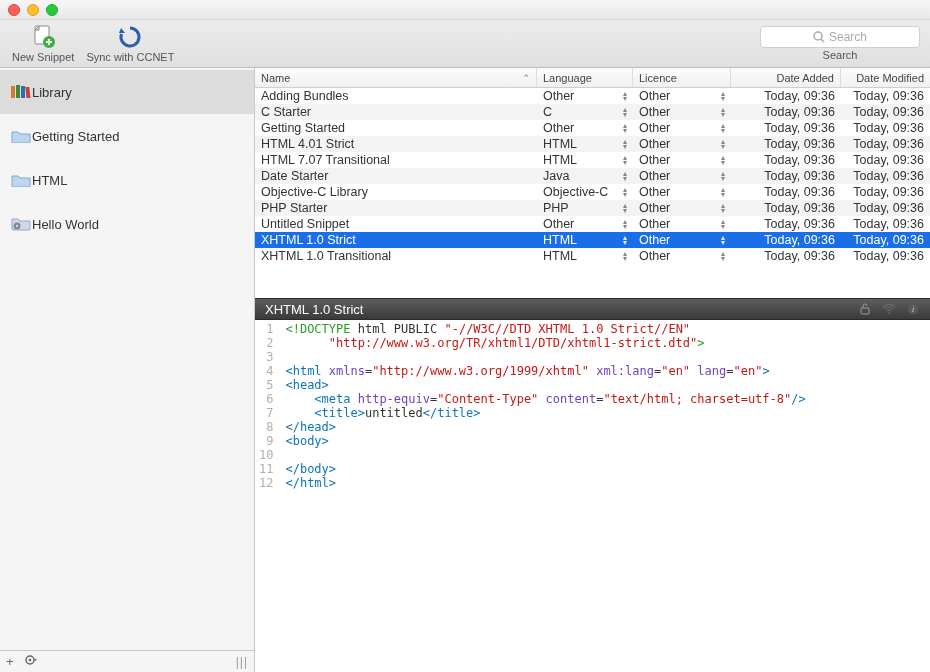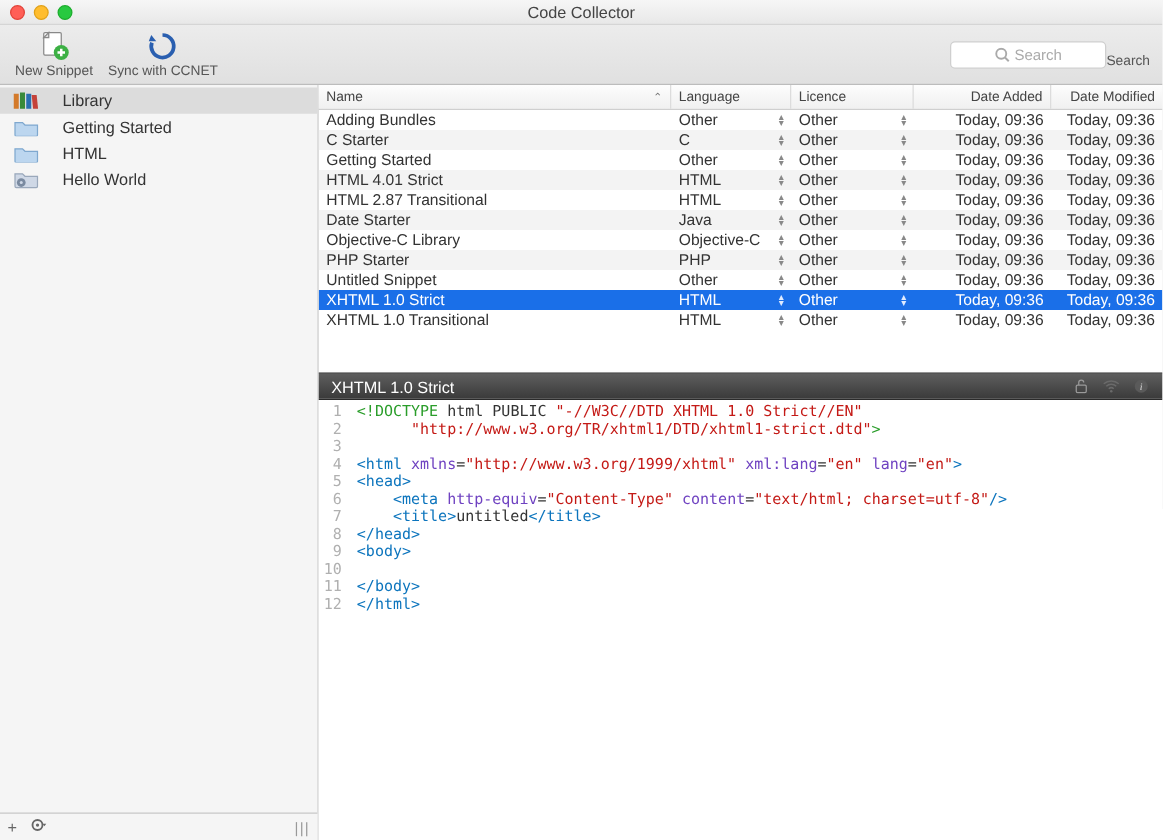--- a/index.html
+++ b/index.html
@@ -39,21 +39,21 @@
     padding: 2px 10px 2px 6px;
     border-bottom: 1px solid #bcbcbc;
   }
   .toolbar-btn {
     display: flex; flex-direction: column; align-items: center; justify-content: flex-start;
     min-width: 60px; padding: 0 6px; cursor: default;
   }
   .toolbar-btn .icon-slot { width: 28px; height: 26px; display: flex; align-items: center; justify-content: center; }
   .toolbar-btn .label { font-size: 11px; color: #555; margin-top: 1px; white-space: nowrap; }
   .toolbar-spacer { flex: 1; }
-  .search-wrap { width: 160px; display:flex; flex-direction:row; align-items:flex-end; }
+  .search-wrap { width: 160px; display:flex; flex-direction:column; align-items:center; }
   .search-field {
     width: 100%; height: 22px;
     background: #fff;
     border: 1px solid #cfcfcf; border-radius: 4px;
     display: flex; align-items: center; justify-content: center;
     color: #aaa; font-size: 12px;
     padding: 0 8px;
   }
   .search-field svg { margin-right: 4px; flex-shrink:0;}
   .search-label { font-size: 11px; color:#555; margin-top: 1px;}
@@ -65,23 +65,23 @@
   }
   .sidebar {
     width: 255px;
     background: #f5f5f5;
     border-right: 1px solid #c8c8c8;
     display: flex; flex-direction: column;
   }
   .side-list { flex: 1; overflow: auto; padding-top: 2px;}
   .side-item {
     display: flex; align-items: center;
-    height: 21px; padding: 0 10px;
+    height: 44px; padding: 0 10px;
     font-size: 13px; color: #333;
-    gap: 18px;
+    gap: 0;
     cursor: default;
   }
   .side-item.selected { background: #dcdcdc; }
   .side-icon { width: 22px; height: 18px; display:flex; align-items:center; justify-content:center; }
   .side-footer {
     height: 22px; border-top: 1px solid #c8c8c8;
     background: #f5f5f5;
     display: flex; align-items: center;
     padding: 0 6px; gap: 10px;
     color: #666;
@@ -152,21 +152,20 @@
 </style>
 </head>
 <body>
 
 <div class="titlebar">
   <div class="traffic-lights">
     <div class="traffic-light tl-red"></div>
     <div class="traffic-light tl-yellow"></div>
     <div class="traffic-light tl-green"></div>
   </div>
-  <div class="window-title">Code Collector</div>
 </div>
 
 <div class="toolbar">
   <div class="toolbar-btn">
     <div class="icon-slot">
       <svg width="28" height="26" viewBox="0 0 28 26">
           <rect x="6" y="2" width="14" height="18" rx="1" fill="#fff" stroke="#888"></rect>
           <path d="M6 2 L6 6 L2 6 Z" fill="#ddd" stroke="#888" transform="translate(4,0)"></path>
           <circle cx="20" cy="18" r="6" fill="#3cb044"></circle>
           <path d="M20 15v6M17 18h6" stroke="#fff" stroke-width="2"></path>
@@ -342,21 +341,21 @@
             <span>Other</span>
             <span class="stepper">
               <span>▴</span>
               <span>▾</span>
             </span>
           </div>
           <div class="cell col-date">Today, 09:36</div>
           <div class="cell col-mod">Today, 09:36</div>
         </div>
         <div class="row">
-          <div class="cell col-name">HTML 2.87 Transitional</div>
+          <div class="cell col-name">HTML 7.07 Transitional</div>
           <div class="cell col-lang">
             <span>HTML</span>
             <span class="stepper">
               <span>▴</span>
               <span>▾</span>
             </span>
           </div>
           <div class="cell col-lic">
             <span>Other</span>
             <span class="stepper">

